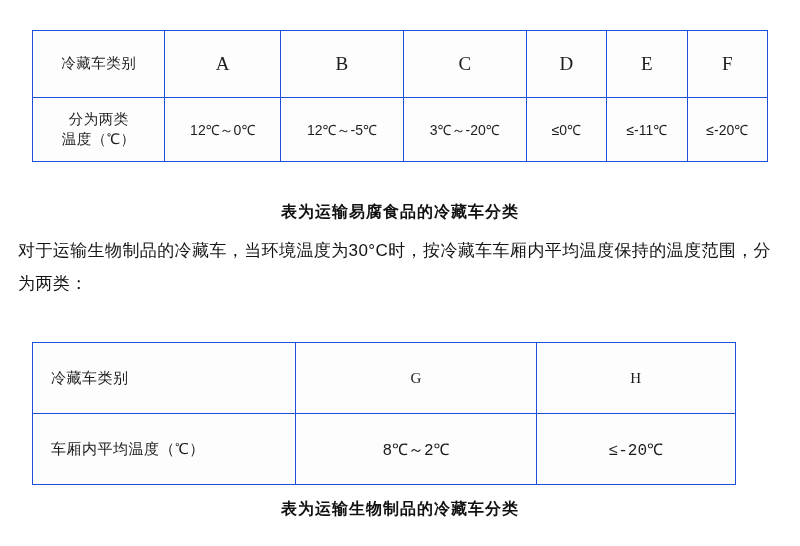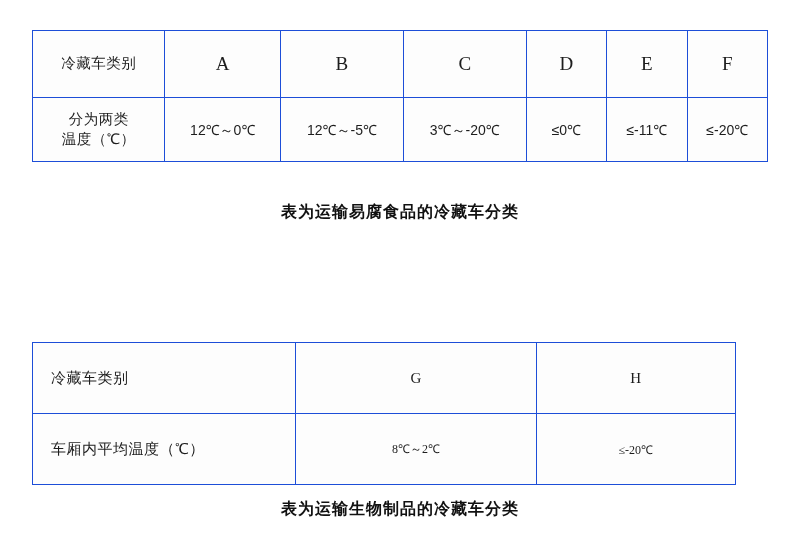--- a/index.html
+++ b/index.html
@@ -99,22 +99,22 @@
     font-size: 15px;
     text-align: left;
     padding-left: 18px;
     letter-spacing: 0.5px;
   }
   .t2 .cat {
     font-size: 15px;
     font-family: "Liberation Serif", serif;
   }
   .t2 .val {
-    font-size: 12px;
-    font-family: Liberation Serif, serif;
+    font-size: 16px;
+    font-family: Liberation Mono, monospace;
     white-space: nowrap;
   }
 </style>
 </head>
 <body>
 
 <div class="page">
 
   <div class="table1-wrap">
     <table class="grid t1">
@@ -139,20 +139,21 @@
         <td class="val">≤0℃</td>
         <td class="val">≤-11℃</td>
         <td class="val">≤-20℃</td>
       </tr>
     </tbody>
       </table>
   </div>
 
   <div class="caption" id="caption1">表为运输易腐食品的冷藏车分类</div>
 
+  <div class="para">对于运输生物制品的冷藏车，当环境温度为30°C时，按冷藏车车厢内平均温度保持的温度范围，分为两类：</div>
 
   <div class="table2-wrap">
     <table class="grid t2">
       <tbody>
           <tr>
         <td class="row-head" style="width:36%">冷藏车类别</td>
         <td class="cat" style="width:35%">G</td>
         <td class="cat" style="width:29%">H</td>
       </tr>
       <tr>

